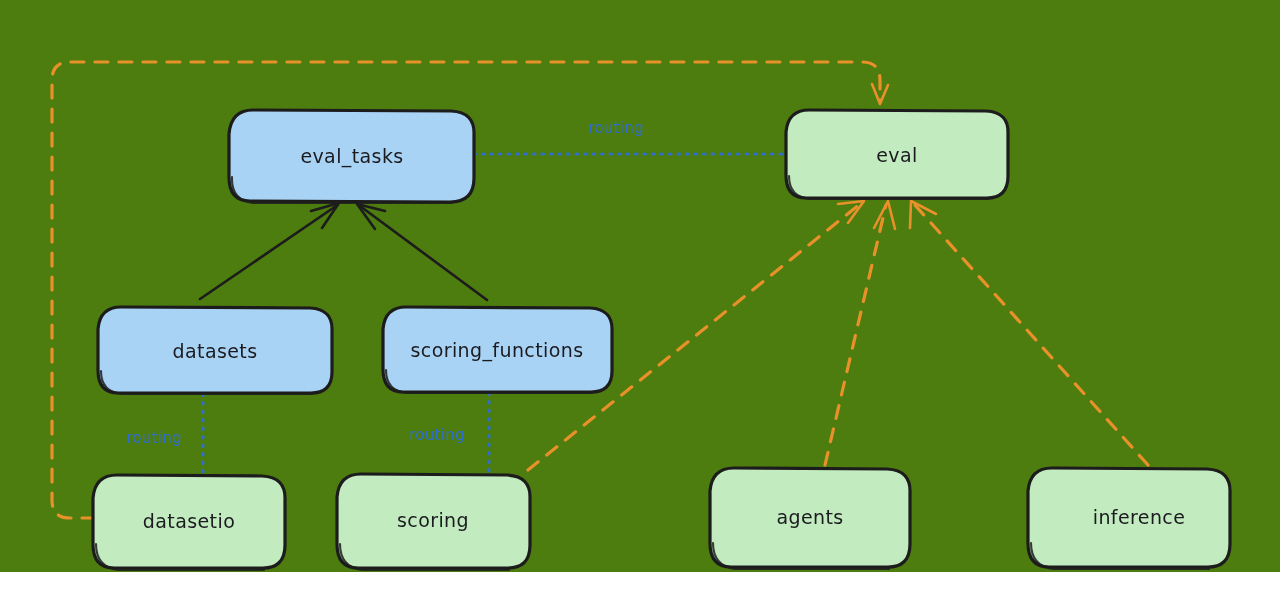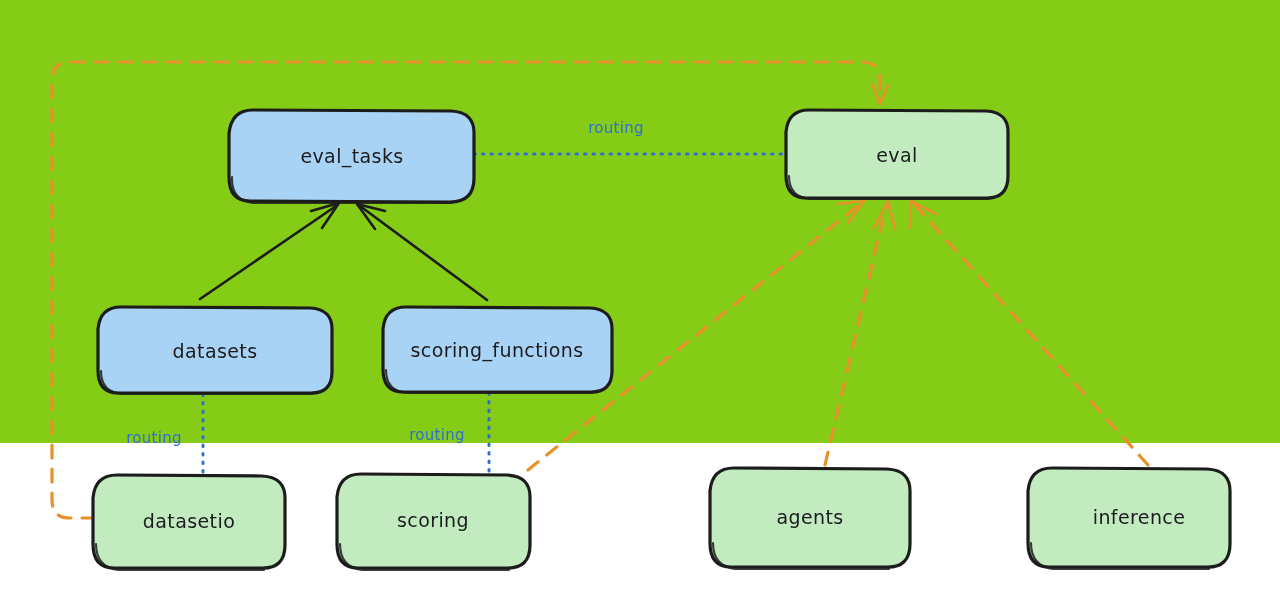--- a/index.html
+++ b/index.html
@@ -10,22 +10,22 @@
   }
   body {
     width: 1280px;
     height: 596px;
     overflow: hidden;
     font-family: "DejaVu Sans", sans-serif;
   }
   #diagram-root {
     position: relative;
     width: 1280px;
-    height: 443px;
-    background: #84cc16;
+    height: 572px;
+    background: #4d7c0f;
   }
   svg#diagram-canvas {
     position: absolute;
     top: 0;
     left: 0;
     width: 1280px;
     height: 596px;
     display: block;
   }
   .node-label {

